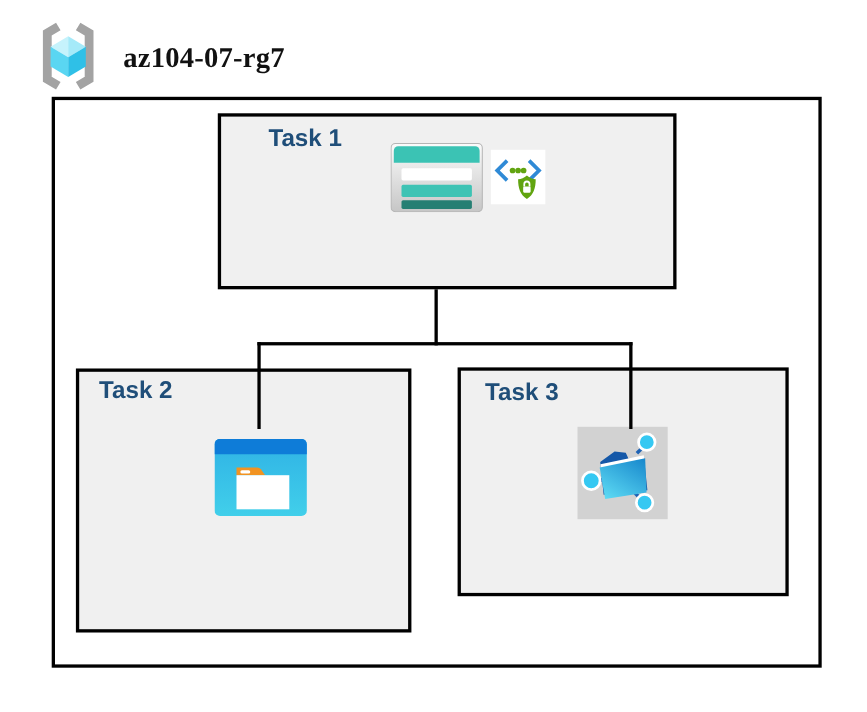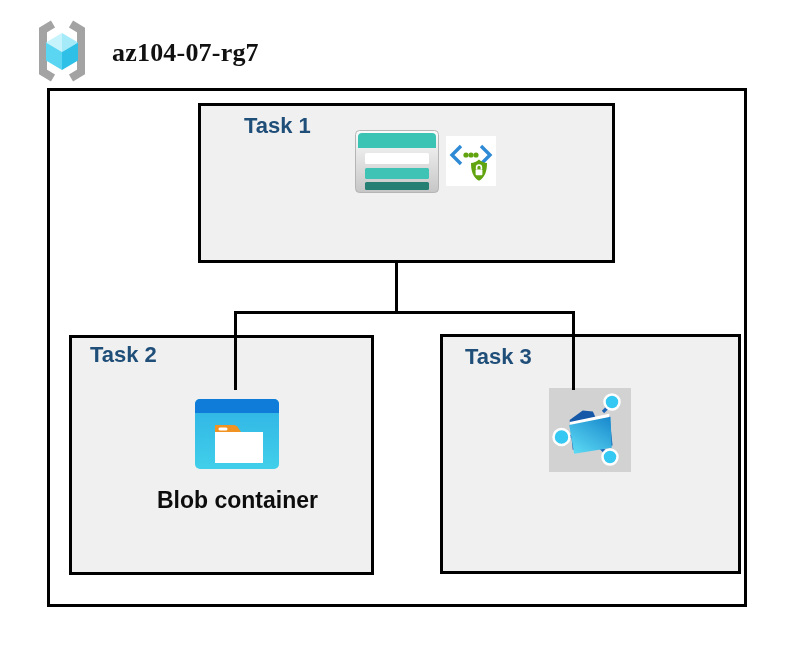--- a/index.html
+++ b/index.html
@@ -117,24 +117,23 @@
             <stop offset="1" stop-color="#41CFEA"></stop>
         </linearGradient>
       </defs>
       <rect x="0" y="0" width="84" height="70" rx="5" fill="url(#bgrad)"></rect>
       <path d="M5 0 h74 a5 5 0 0 1 5 5 v9 H0 V5 a5 5 0 0 1 5 -5 z" fill="#0E7CD8"></path>
       <path d="M20 26 h19 a4 4 0 0 1 3.2 1.6 L46 33 H20 Z" fill="#F19322"></path>
       <rect x="23.5" y="28.5" width="9" height="3" rx="1.5" fill="#FFFFFF"></rect>
       <rect x="20" y="33" width="48" height="31" fill="#FFFFFF"></rect>
     </svg>
 
-    <div class="item-label" style="left:32px; right:0; top:149px; text-align:center;">Blob container</div>
   </div>
 
-  <div class="task-box" style="left:440px; top:334px; width:301px; height:240px;">
+  <div class="task-box" style="left:416px; top:334px; width:301px; height:208px;">
     <div class="task-label" style="left:22px; top:7px;">Task 3</div>
 
     <div class="hl-square" style="left:106px; top:51px; width:82px; height:84px;"></div>
 
     <svg class="abs" style="left:108px; top:53px;" width="80" height="80" viewBox="0 0 80 80">
       <defs>
         <linearGradient id="fsgrad" x1="0" y1="1" x2="1" y2="0">
           <stop offset="0" stop-color="#5FDDF5"></stop>
             <stop offset="1" stop-color="#1787CC"></stop>
         </linearGradient>

